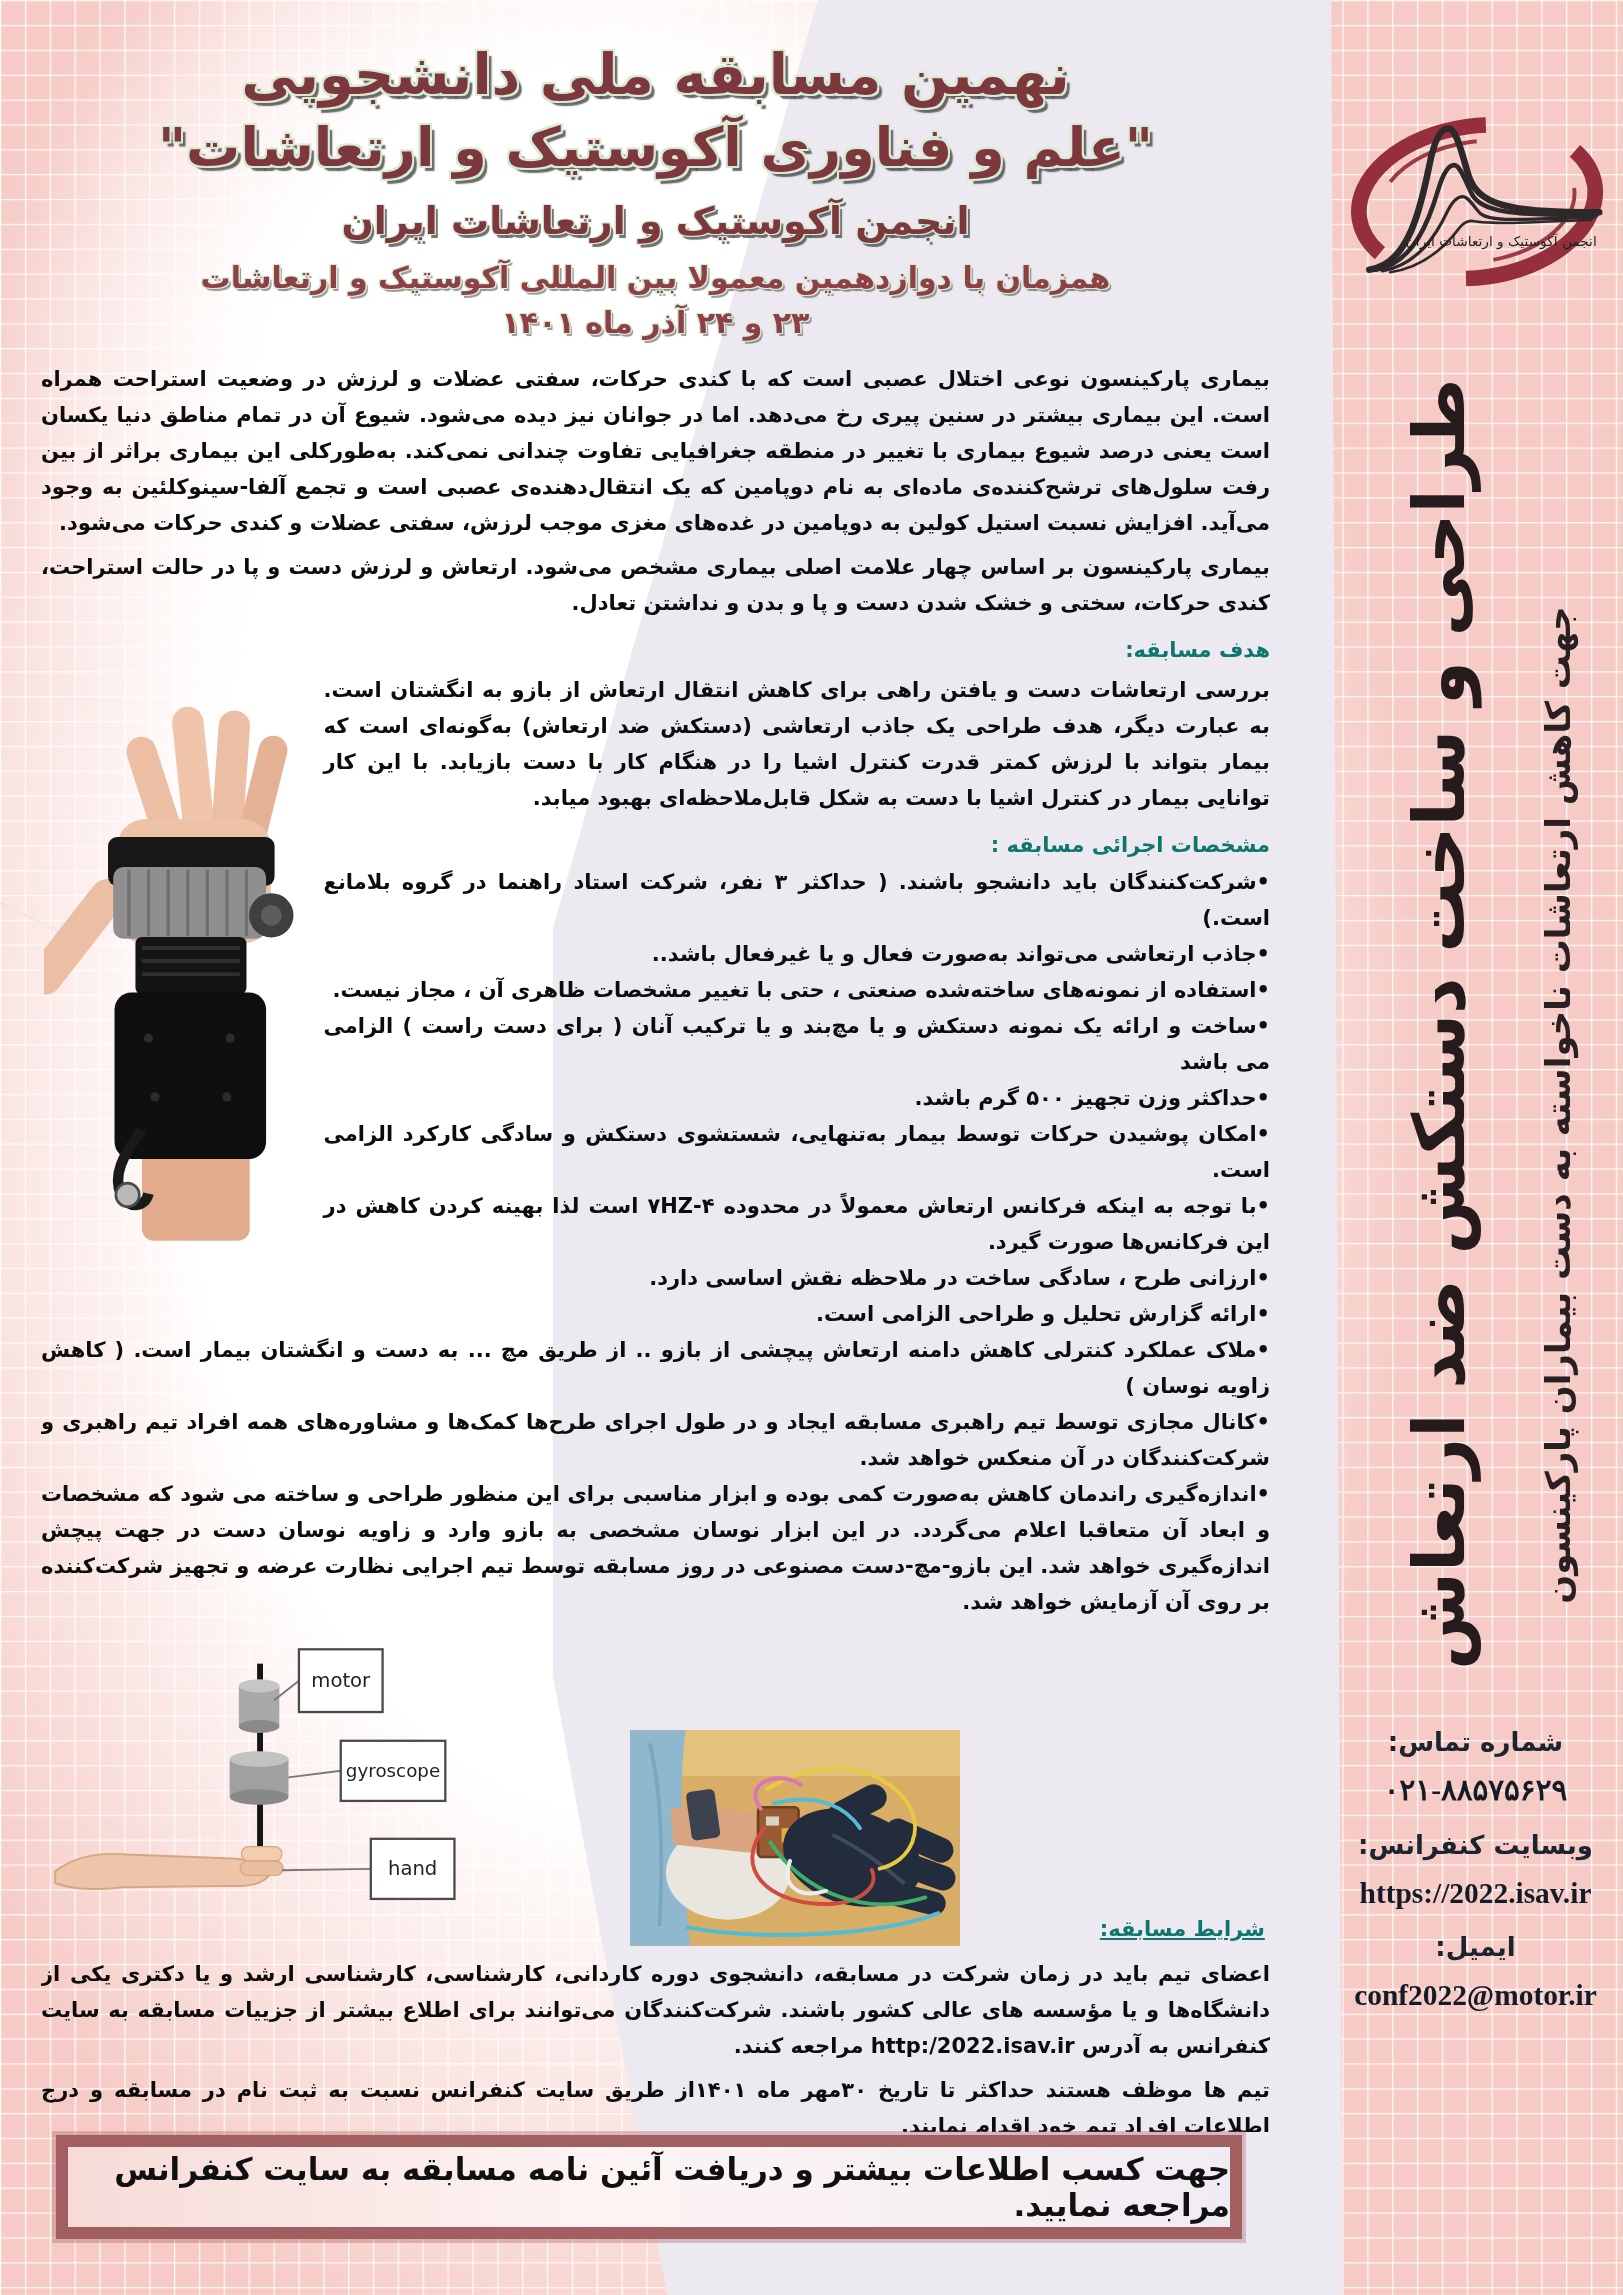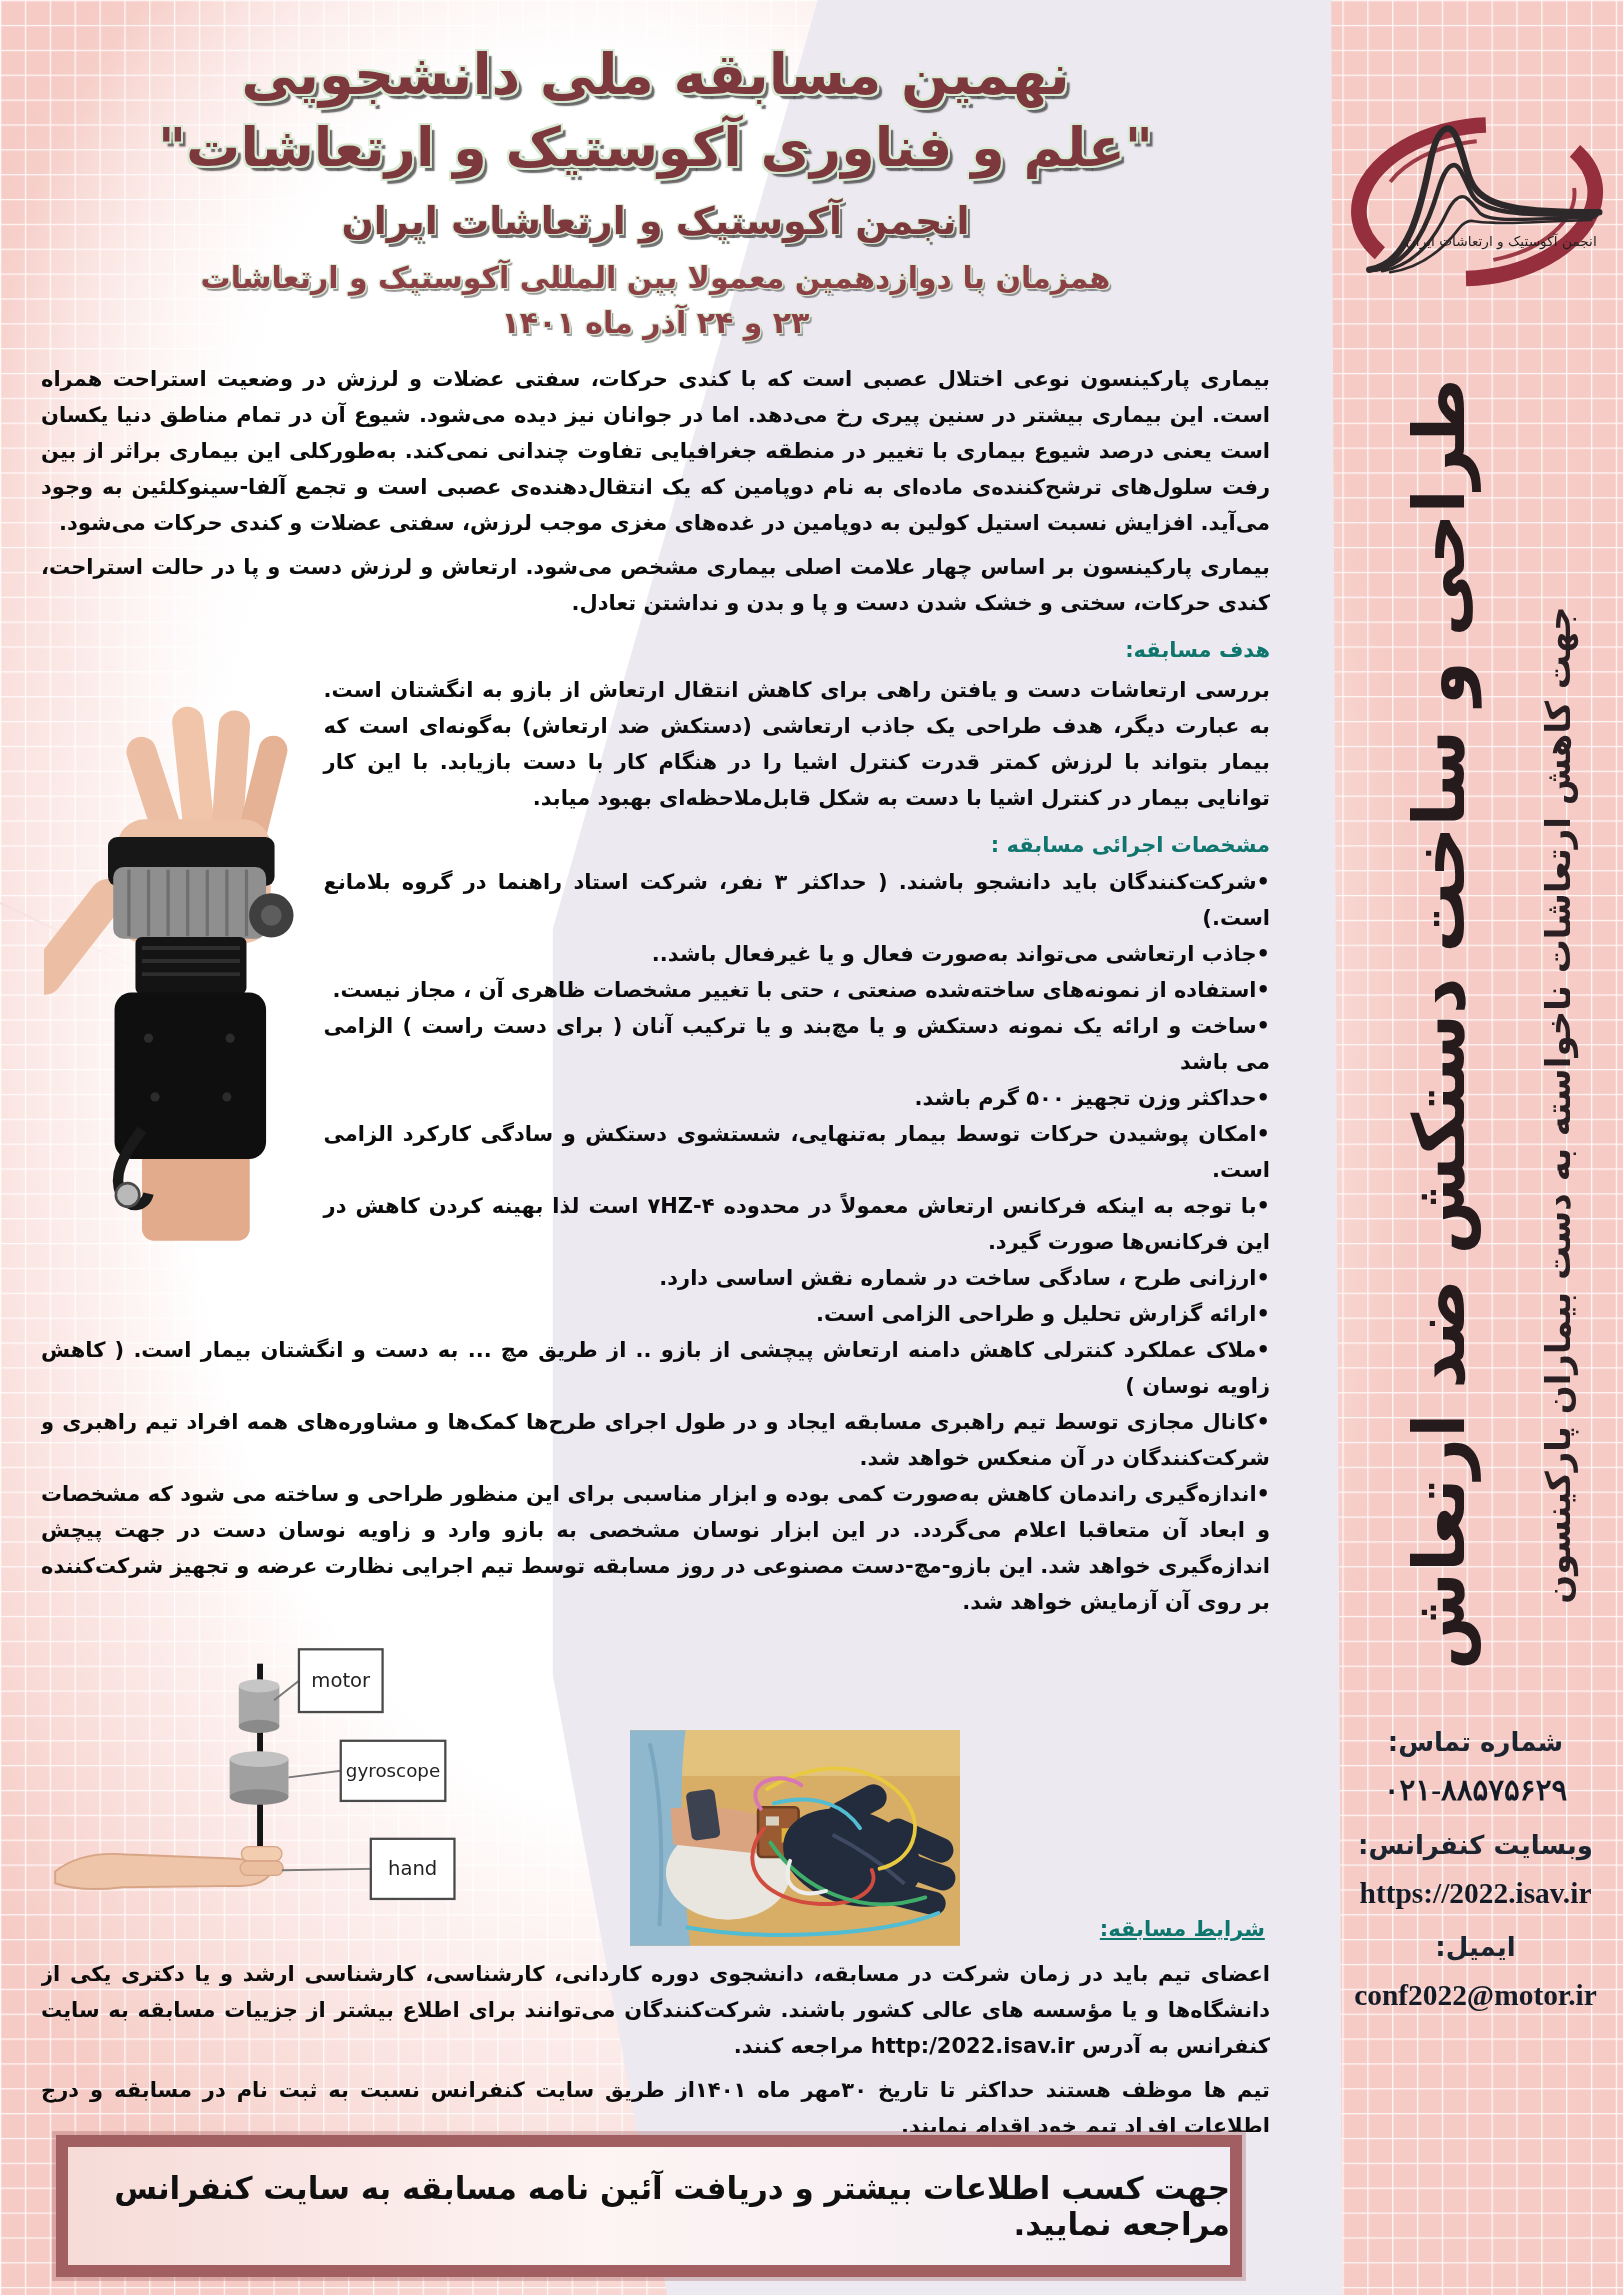--- a/index.html
+++ b/index.html
@@ -37,21 +37,21 @@
 
   .brace-img{float:left;width:258px;height:569px;margin:3.9px 22px 10.5px 2.6px;}
 
   .media-row{position:relative;height:317px;margin-top:11.8px;}
   .diagram-img{position:absolute;left:3.9px;top:0;}
   .glove-img{position:absolute;left:589px;top:99px;}
   .media-row .h{position:absolute;right:5.2px;bottom:0;margin:0;text-decoration:underline;}
 
   
   .notice-box{
-    position:absolute;left:56px;top:2135px;width:1186px;height:142px;box-sizing:border-box;
+    position:absolute;left:56px;top:2135px;width:1186px;height:104px;box-sizing:border-box;
     border:12.4px solid #a25f61;box-shadow:0 0 0 3.9px rgba(162,95,97,.35);
     background:linear-gradient(to right,#f6dbd7 0%,#fdf4f3 45%,#f1ecf3 100%);
     display:flex;align-items:center;justify-content:center;direction:rtl;
     font-size:31px;font-weight:bold;color:#101010;
   }
 
   
   .logo-wrap{position:absolute;left:1330px;top:92px;width:285px;height:226px;}
   .vt-large{position:absolute;left:1391px;top:340px;width:98px;height:1368px;}
   .vt-small{position:absolute;left:1530px;top:395px;width:56px;height:1420px;}
@@ -149,21 +149,21 @@
 
     <p class="h">مشخصات اجرائی مسابقه :</p>
     <div>
       <p class="bullet">•شرکت‌کنندگان باید دانشجو باشند. ( حداکثر ۳ نفر، شرکت استاد راهنما در گروه بلامانع است.)</p>
       <p class="bullet">•جاذب ارتعاشی می‌تواند به‌صورت فعال و یا غیرفعال باشد..</p>
       <p class="bullet">•استفاده از نمونه‌های ساخته‌شده صنعتی ، حتی با تغییر مشخصات ظاهری آن ، مجاز نیست.</p>
       <p class="bullet">•ساخت و ارائه یک نمونه دستکش و یا مچ‌بند و یا ترکیب آنان ( برای دست راست ) الزامی می باشد</p>
       <p class="bullet">•حداکثر وزن تجهیز ۵۰۰ گرم باشد.</p>
       <p class="bullet">•امکان پوشیدن حرکات توسط بیمار به‌تنهایی، شستشوی دستکش و سادگی کارکرد الزامی است.</p>
       <p class="bullet">•با توجه به اینکه فرکانس ارتعاش معمولاً در محدوده ۴-۷HZ است لذا بهینه کردن کاهش در این فرکانس‌ها صورت گیرد.</p>
-      <p class="bullet">•ارزانی طرح ، سادگی ساخت در شماره نقش اساسی دارد.</p>
+      <p class="bullet">•ارزانی طرح ، سادگی ساخت در ملاحظه نقش اساسی دارد.</p>
       <p class="bullet">•ارائه گزارش تحلیل و طراحی الزامی است.</p>
       <p class="bullet">•ملاک عملکرد کنترلی کاهش دامنه ارتعاش پیچشی از بازو .. از طریق مچ ... به دست و انگشتان بیمار است. ( کاهش زاویه نوسان )</p>
       <p class="bullet">•کانال مجازی توسط تیم راهبری مسابقه ایجاد و در طول اجرای طرح‌ها کمک‌ها و مشاوره‌های همه افراد تیم راهبری و شرکت‌کنندگان در آن منعکس خواهد شد.</p>
       <p class="bullet">•اندازه‌گیری راندمان کاهش به‌صورت کمی بوده و ابزار مناسبی برای این منظور طراحی و ساخته می شود که مشخصات و ابعاد آن متعاقبا اعلام می‌گردد. در این ابزار نوسان مشخصی به بازو وارد و زاویه نوسان دست در جهت پیچش اندازه‌گیری خواهد شد. این بازو-مچ-دست مصنوعی در روز مسابقه توسط تیم اجرایی نظارت عرضه و تجهیز شرکت‌کننده بر روی آن آزمایش خواهد شد.</p>
     </div>
 
     <div class="media-row">
       <svg class="diagram-img" width="419" height="281" viewBox="0 0 640 430">
         <rect x="324" y="50" width="9" height="325" fill="#151515"></rect>
         <rect x="296" y="84" width="62" height="62" fill="#a9a9a9"></rect>

